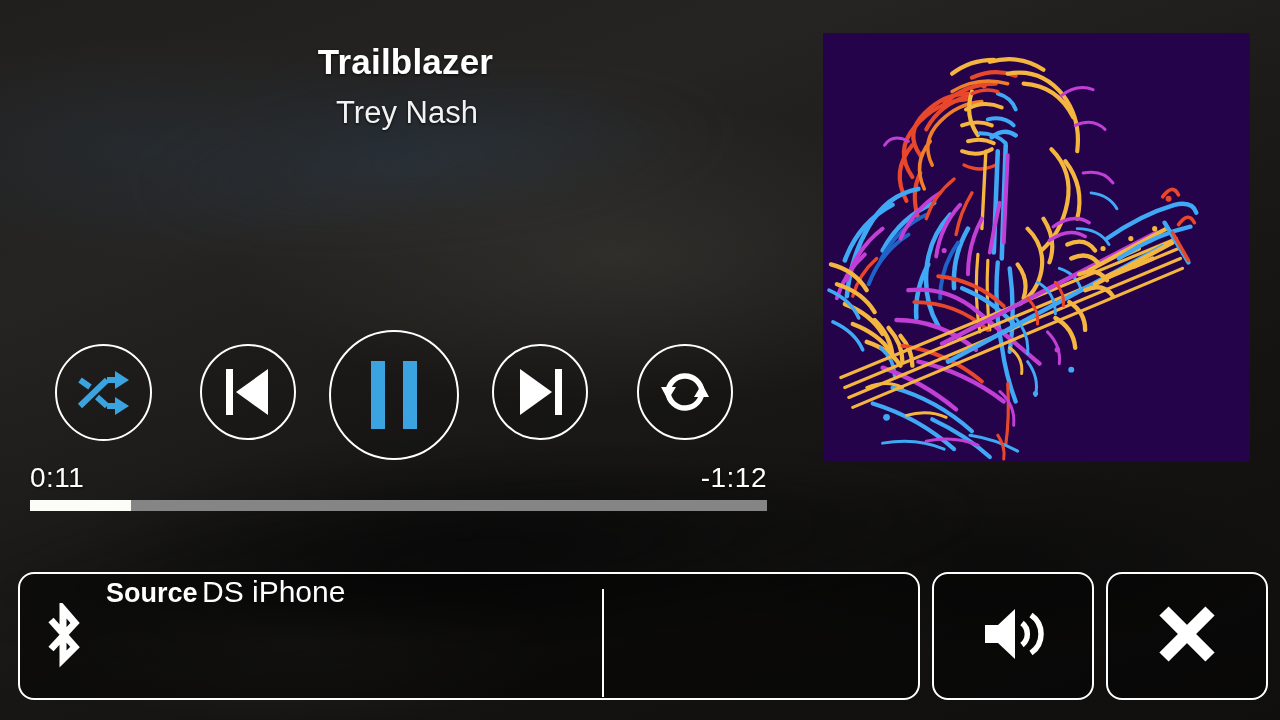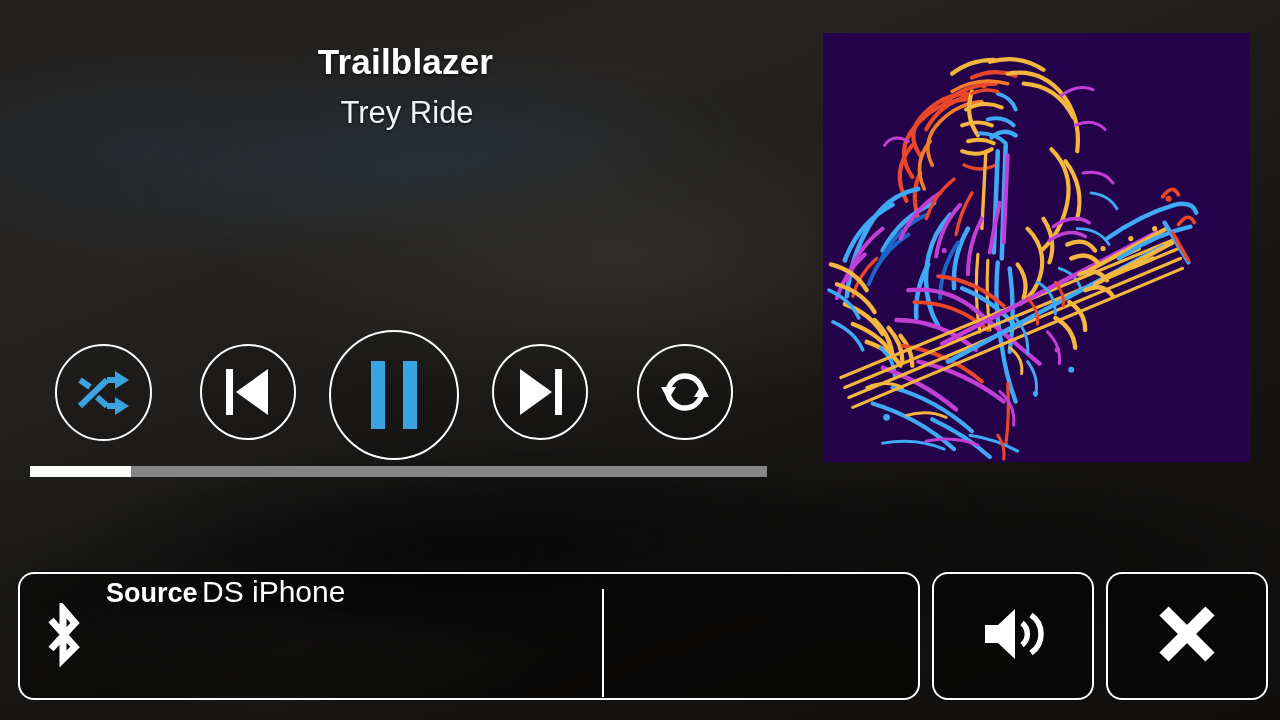--- a/index.html
+++ b/index.html
@@ -266,21 +266,21 @@
 <body>
 
 <div id="screen">
 
   <div id="bg-layer"></div>
   <div id="bg-streak"></div>
   <div id="bg-streak2"></div>
 
   <div id="track-info">
     <div id="track-title">Trailblazer</div>
-    <div id="track-artist">Trey Ride</div>
+    <div id="track-artist">Trey Nash</div>
   </div>
 
   <div id="album-art" style="background: rgb(37, 3, 75);">
     <svg viewBox="0 0 430 430" xmlns="http://www.w3.org/2000/svg">
       <rect x="0" y="0" width="430" height="430" fill="#25034b"></rect>
       <g fill="none" stroke-linecap="round" stroke-linejoin="round">
 
         <g stroke="#e8472c" stroke-width="4.2">
           <path d="M98 122 q-16 -22 4 -42 q20 -20 44 -20"></path>
           <path d="M90 144 q-18 -26 2 -50 q22 -26 52 -28"></path>
@@ -566,20 +566,24 @@
           </g>
           <polygon points="2,20 17,20 9,33" fill="#ffffff"></polygon>
           <polygon points="50,30 35,30 43,17" fill="#ffffff"></polygon>
         </svg>
       </span>
     </div>
 
   </div>
 
   <div id="progress-area">
+    <div id="time-row">
+      <span id="time-elapsed">0:11</span>
+      <span id="time-remaining">-1:12</span>
+    </div>
     <div id="progress-track" style="background: rgb(133, 133, 133);">
       <div id="progress-fill" style="width: 13.7%; background: rgb(253, 253, 247);"></div>
     </div>
   </div>
 
   <div id="bottom-bar">
 
     <div class="panel" id="source-panel">
       <span id="bt-icon-wrap">
         <svg width="42" height="66" viewBox="0 0 42 66">

